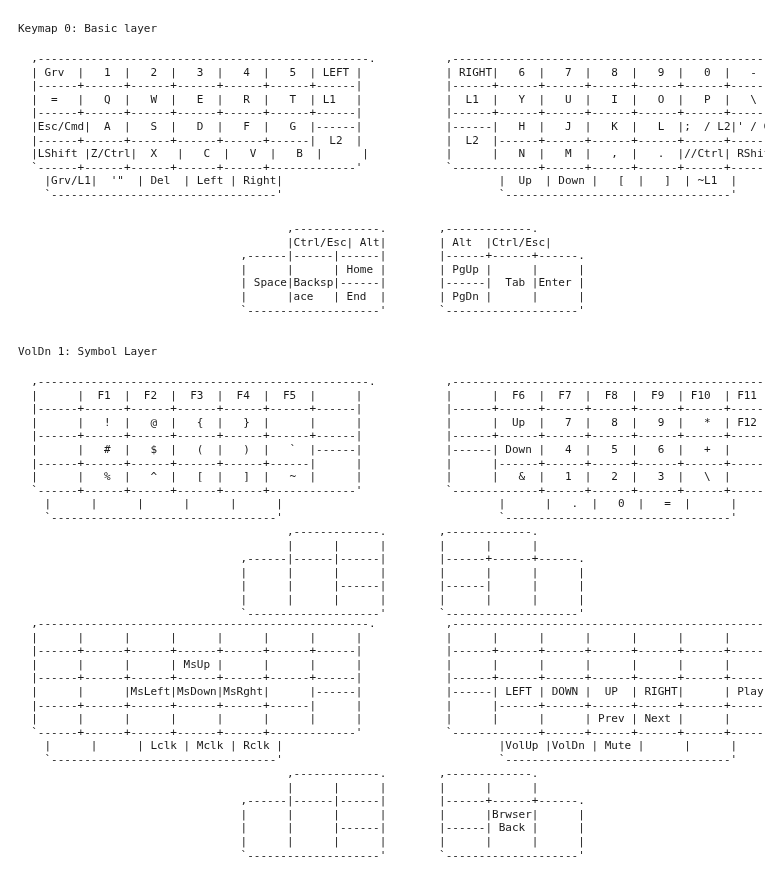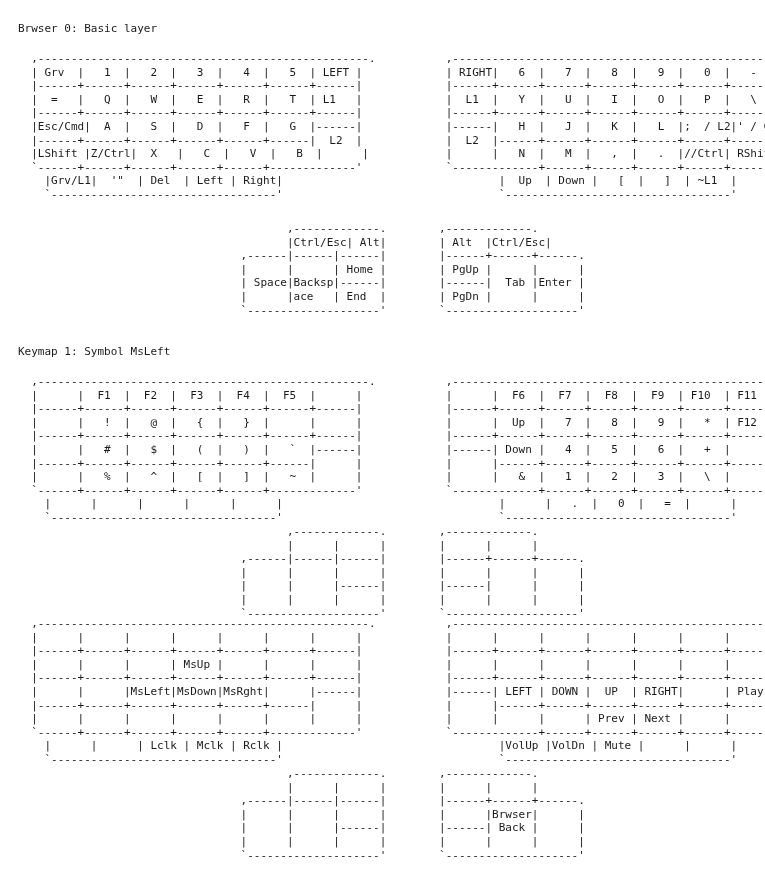--- a/index.html
+++ b/index.html
@@ -50,21 +50,21 @@
   #sec2 { top: 607px; }
 
   .art-wrap { position: relative; margin-left: 18px; }
 </style>
 </head>
 <body>
 
 <div class="page">
 
   <div class="section" id="sec0">
-    <div class="section-title">Brwser 0: Basic layer</div>
+    <div class="section-title">Keymap 0: Basic layer</div>
     <div class="art-wrap" style="height:300px;">
       <pre class="ascii block" style="left:0px; top:10px;">  ,--------------------------------------------------.
   | Grv  |   1  |   2  |   3  |   4  |   5  | LEFT |
   |------+------+------+------+------+------+------|
   |  =   |   Q  |   W  |   E  |   R  |   T  | L1   |
   |------+------+------+------+------+------+------|
   |Esc/Cmd|  A  |   S  |   D  |   F  |   G  |------|
   |------+------+------+------+------+------|  L2  |
   |LShift |Z/Ctrl|  X   |   C  |   V  |   B  |      |
   `------+------+------+------+------+-------------'
@@ -92,21 +92,21 @@
      | Alt  |Ctrl/Esc|
      |------+------+------.
      | PgUp |      |      |
      |------|  Tab |Enter |
      | PgDn |      |      |
      `--------------------'</pre>
     </div>
   </div>
 
   <div class="section" id="sec1">
-    <div class="section-title">Keymap 1: Symbol MsLeft</div>
+    <div class="section-title">VolDn 1: Symbol Layer</div>
     <div class="art-wrap" style="height:240px;">
       <pre class="ascii block" style="left:0px; top:10px;">  ,--------------------------------------------------.
   |      |  F1  |  F2  |  F3  |  F4  |  F5  |      |
   |------+------+------+------+------+------+------|
   |      |   !  |   @  |   {  |   }  |      |      |
   |------+------+------+------+------+------+------|
   |      |   #  |   $  |   (  |   )  |   `  |------|
   |------+------+------+------+------+------|      |
   |      |   %  |   ^  |   [  |   ]  |   ~  |      |
   `------+------+------+------+------+-------------'

